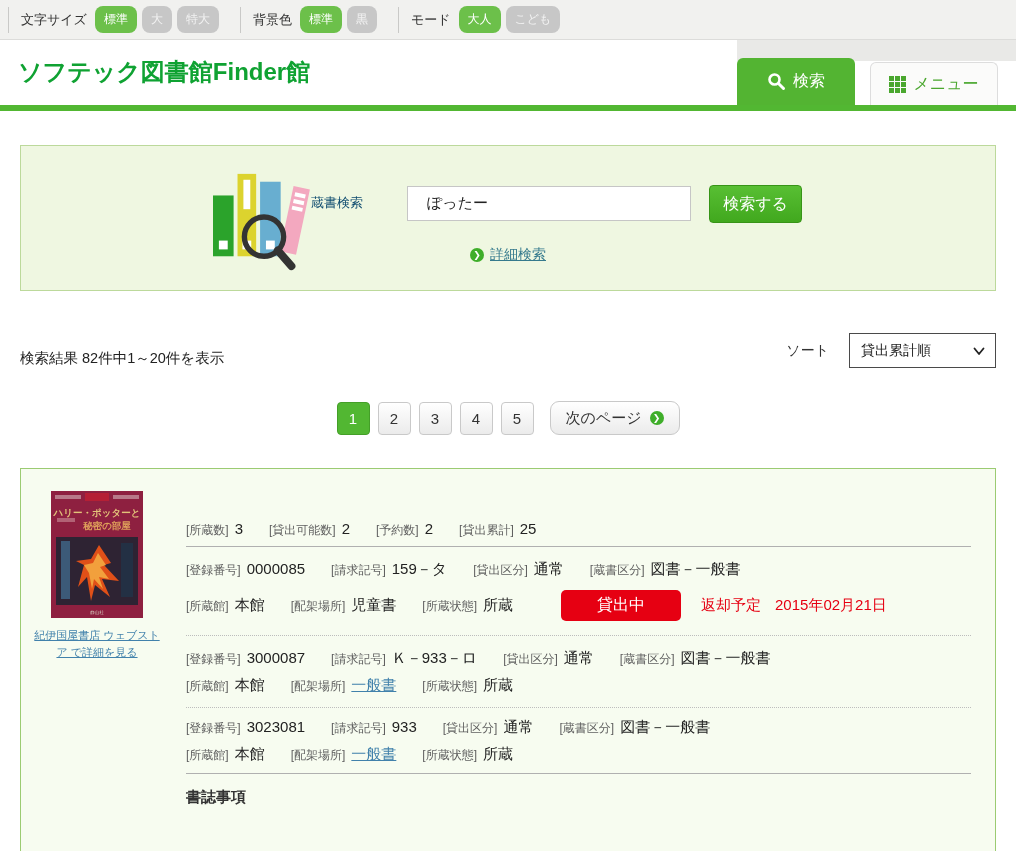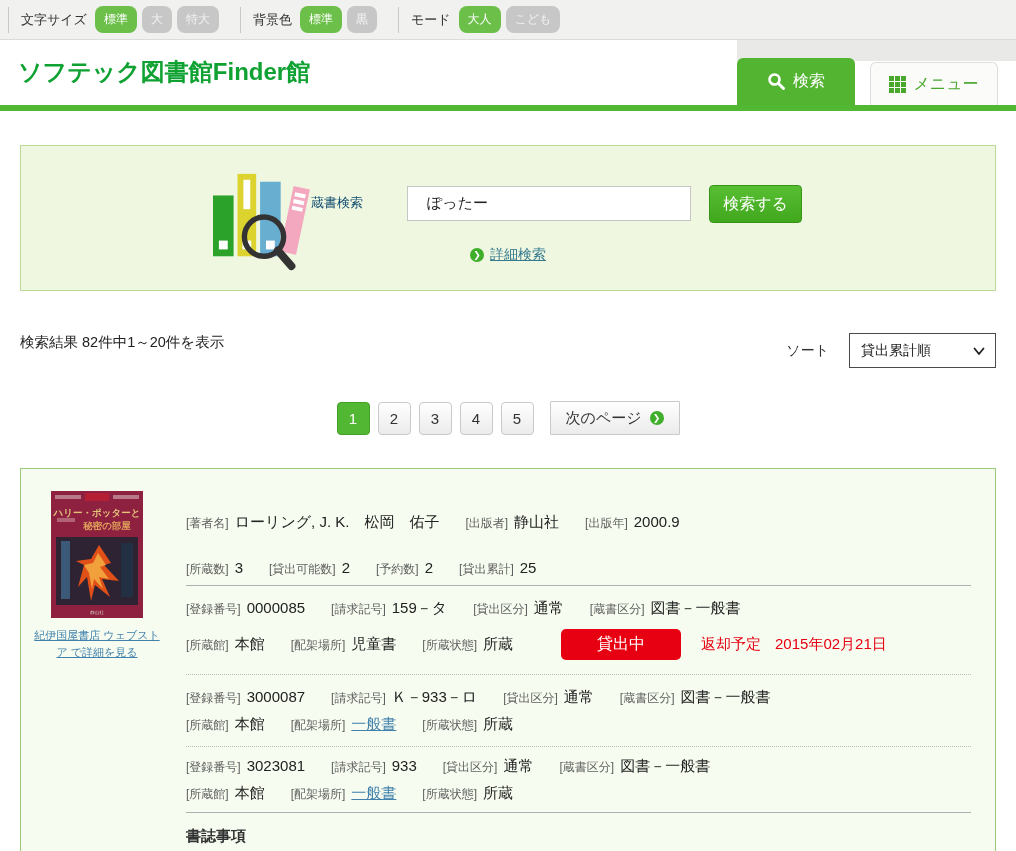--- a/index.html
+++ b/index.html
@@ -39,36 +39,36 @@
     background:linear-gradient(180deg,#58bf33,#41a81e); border:1px solid #379417; border-radius:4px;
     color:#fff; font-size:16px; cursor:pointer; font-family:inherit; }
   .sp-adv { position:absolute; left:0; right:0; top:100px; display:flex; justify-content:center;
     align-items:center; gap:6px; }
   .adv-link { font-size:14px; color:#357a8d; text-decoration:underline; cursor:pointer; }
 
   .arrow-circle { width:14px; height:14px; border-radius:50%; background:#3fae2a; color:#fff;
     display:inline-flex; align-items:center; justify-content:center; font-size:9px; line-height:1; }
 
   
-  .results-bar { margin:42px 20px 0; height:35px; display:flex; align-items:flex-start;
+  .results-bar { margin:42px 20px 0; height:35px; display:flex; align-items:flex-end;
     justify-content:space-between; }
   .results-summary { font-size:14.5px; color:#222; }
   .sort-wrap { display:flex; align-items:center; gap:20px; }
   .sort-label { font-size:14px; color:#333; }
   .sort-select { width:147px; height:35px; background:#fff; border:1px solid #4a4a4a;
     display:flex; align-items:center; justify-content:space-between; padding:0 8px 0 11px;
     font-size:14px; color:#222; cursor:pointer; }
 
   
   .pagination { margin-top:33px; display:flex; justify-content:center; align-items:center; gap:8px; }
   .page-btn { width:33px; height:33px; border:1px solid #c9c9c9; border-radius:4px;
     background:linear-gradient(180deg,#fff,#ebebeb); color:#333; font-size:15px; cursor:pointer;
     font-family:inherit; }
   .page-btn.active { background:#52b732; border-color:#449f28; color:#fff; }
-  .next-btn { width:130px; height:34px; margin-left:8px; border:1px solid #c9c9c9; border-radius:1px;
+  .next-btn { width:130px; height:34px; margin-left:8px; border:1px solid #c9c9c9; border-radius:9px;
     background:linear-gradient(180deg,#fff,#ebebeb); color:#333; font-size:15px; cursor:pointer;
     display:flex; align-items:center; justify-content:center; gap:8px; font-family:inherit; }
 
   
   .result-panel { position:relative; margin:33px 20px 0; height:402px;
     background:#f7fcf0; border:1px solid #9bcb72; }
   .cover { position:absolute; left:30px; top:22px; width:92px; height:127px; display:block; }
   .store-link { position:absolute; left:13px; top:158px; width:126px; text-align:center;
     font-size:11px; line-height:1.55; color:#4181ab; text-decoration:underline; cursor:pointer; }
   .item-main { margin-left:165px; padding:24px 24px 0 0; }
@@ -211,25 +211,20 @@
     <rect x="70" y="52" width="12" height="54" fill="#233044"></rect>
     <polygon points="48,54 60,72 53,74 68,90 51,88 59,106 44,94 40,110 36,86 27,96 33,74 25,70 40,68" fill="#e05018"></polygon>
     <polygon points="47,62 55,74 49,76 58,88 48,86 52,98 43,88 41,98 38,82 33,74 42,72" fill="#f2a03c"></polygon>
     <text x="46" y="123" font-size="4.5" fill="#ddc" text-anchor="middle">静山社</text>
   </svg>
   <a class="store-link">紀伊国屋書店 ウェブストア で詳細を見る</a>
 
   <div class="item-main">
 
 
-    <div class="irow meta-row">
-      <span class="f"><span class="lb">[著者名]</span><span class="vl">ローリング, J. K.　松岡　佑子</span></span>
-      <span class="f"><span class="lb">[出版者]</span><span class="vl">静山社</span></span>
-      <span class="f"><span class="lb">[出版年]</span><span class="vl">2000.9</span></span>
-    </div>
 
     <div class="irow stats-row">
       <span class="f"><span class="lb">[所蔵数]</span><span class="vl">3</span></span>
       <span class="f"><span class="lb">[貸出可能数]</span><span class="vl">2</span></span>
       <span class="f"><span class="lb">[予約数]</span><span class="vl">2</span></span>
       <span class="f"><span class="lb">[貸出累計]</span><span class="vl">25</span></span>
     </div>
 
     <hr class="hr-solid">
 

